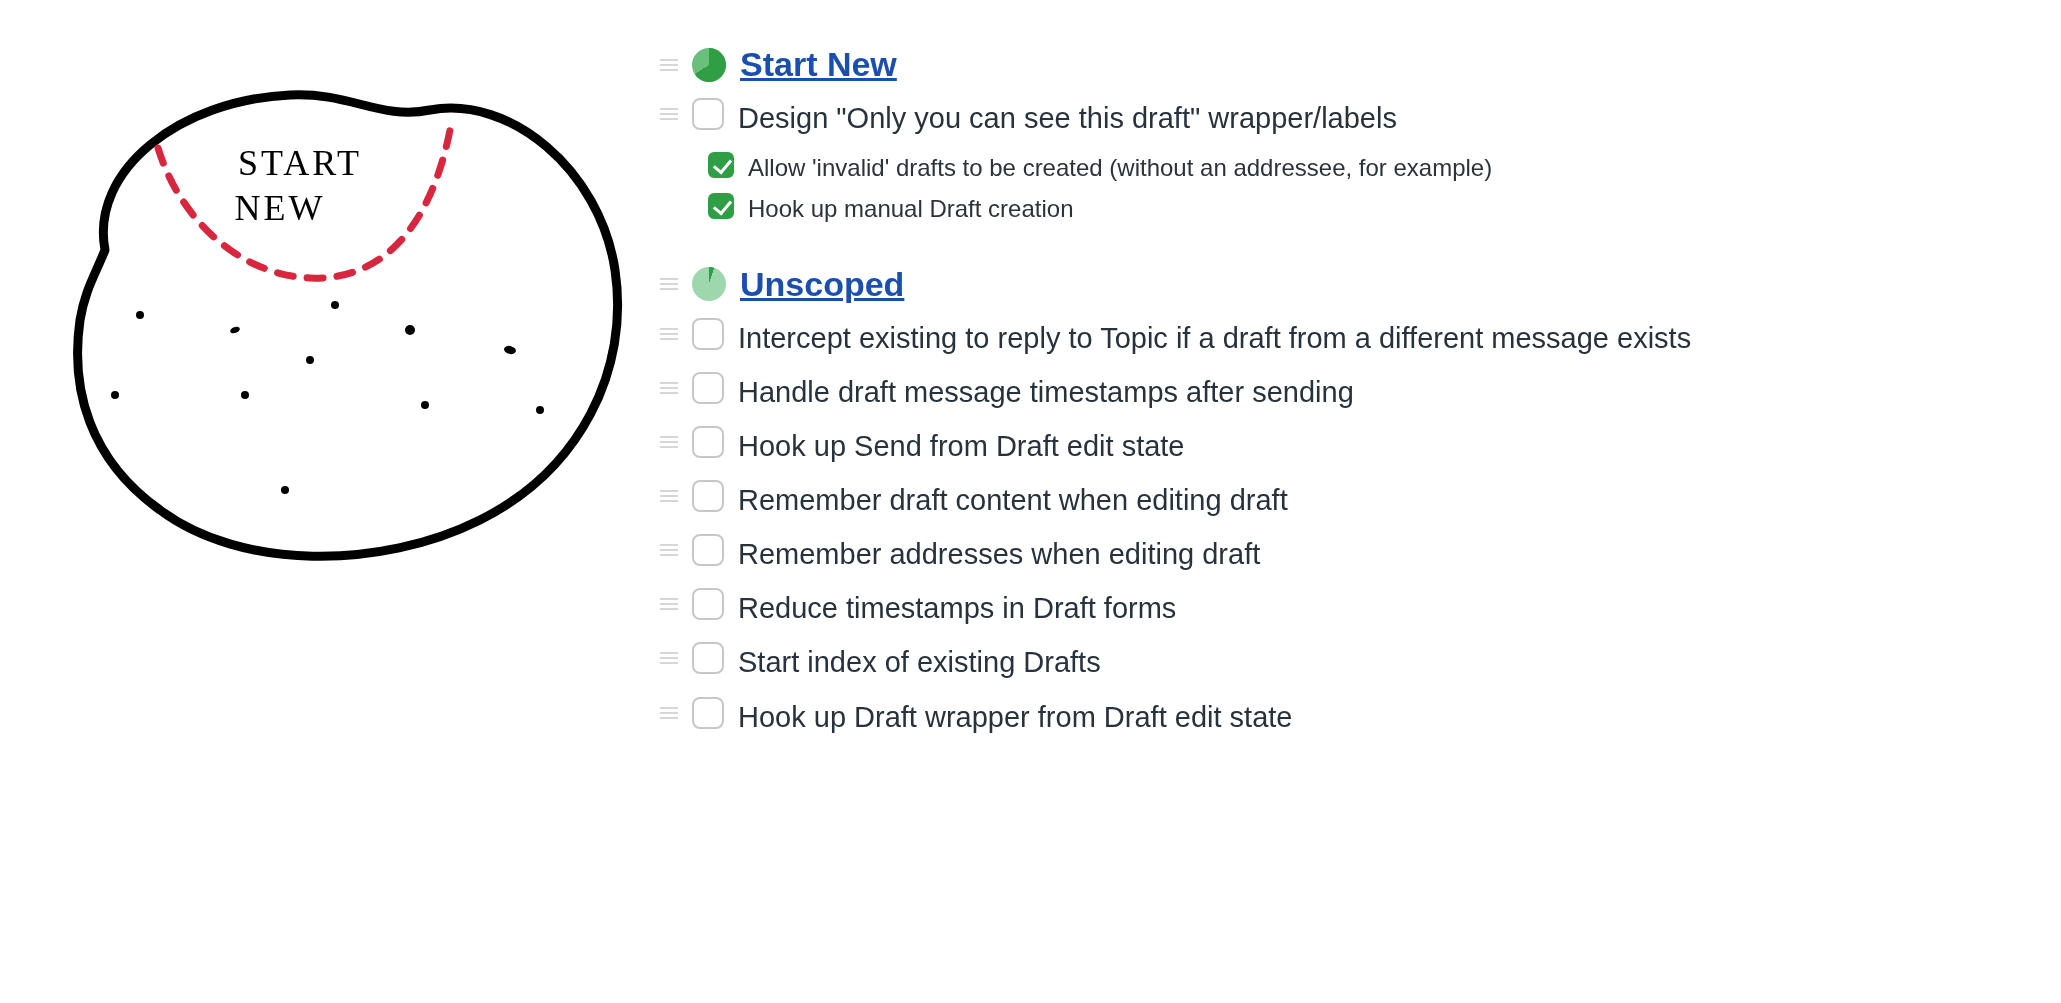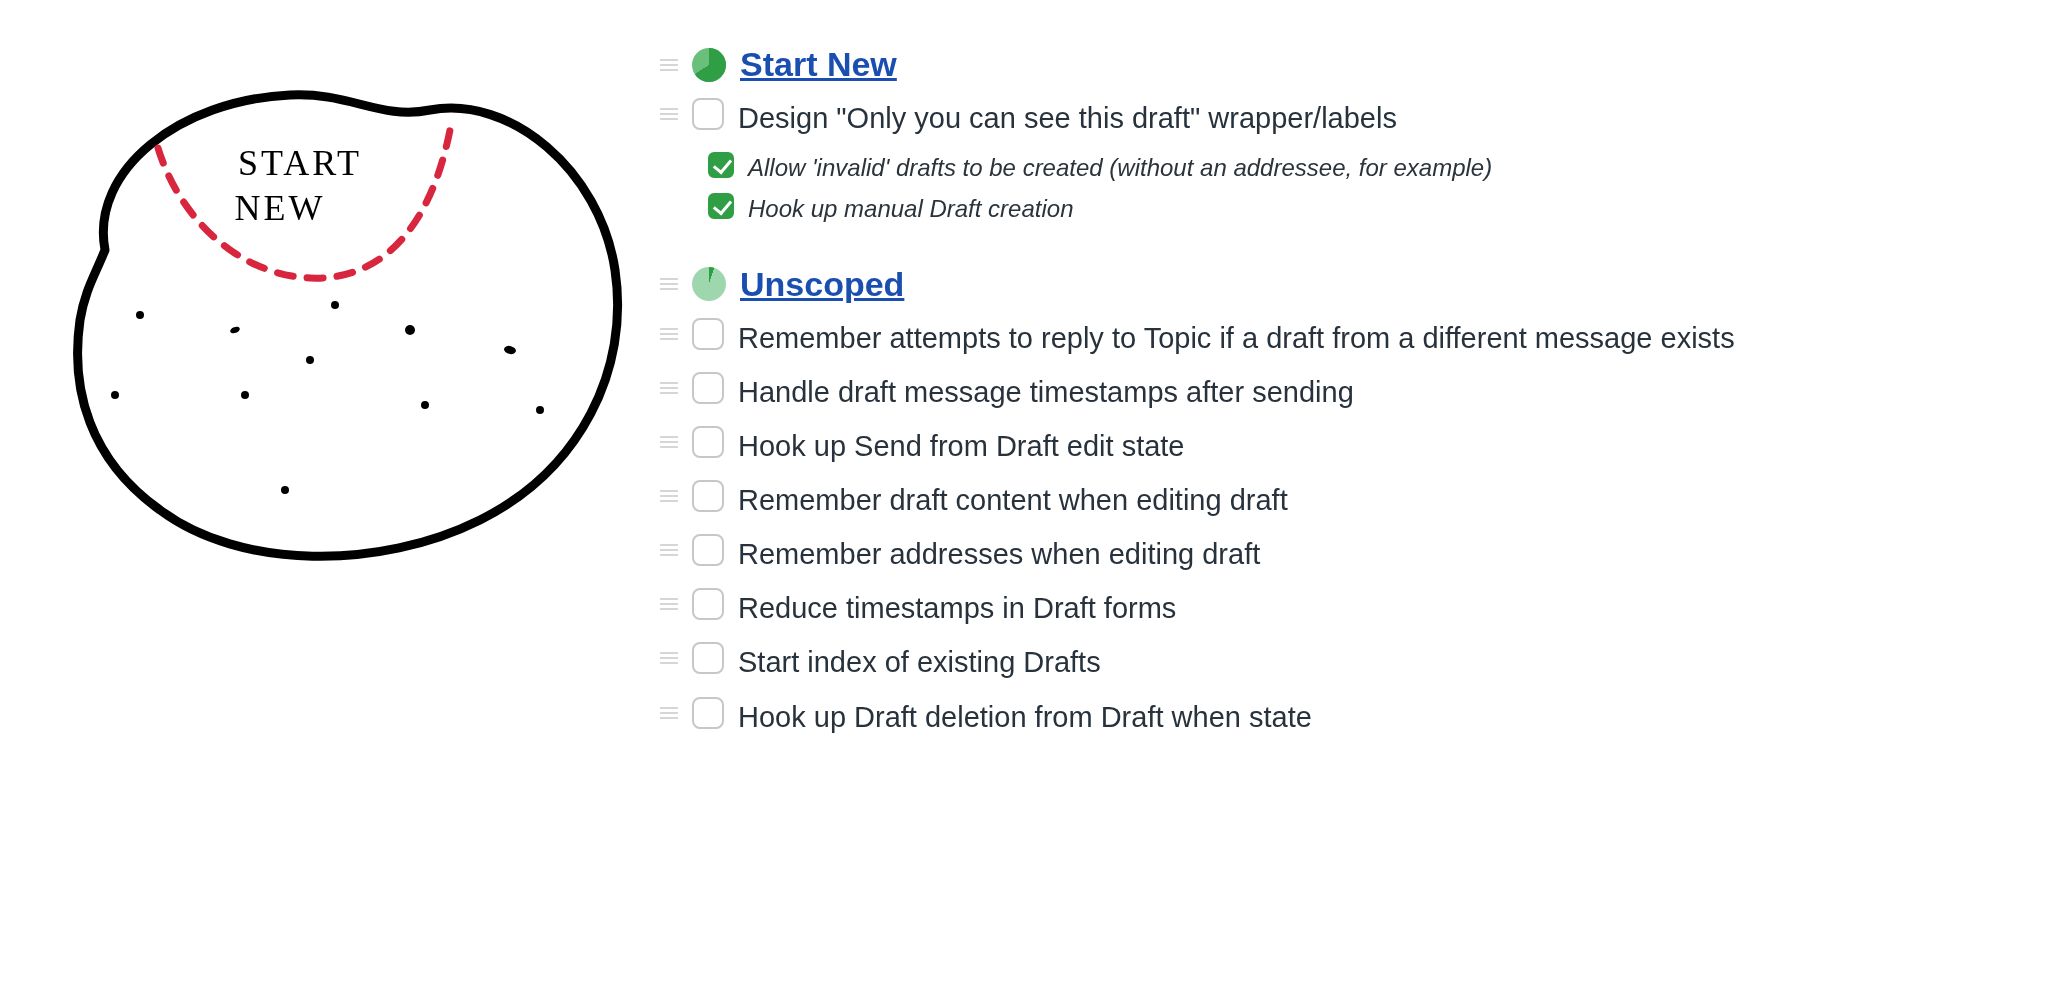--- a/index.html
+++ b/index.html
@@ -22,21 +22,21 @@
 
   
   .section { margin-bottom: 40px; }
   .section-header, .task-row, .sub-row {
     display: flex;
     align-items: flex-start;
     gap: 14px;
   }
   .section-header { align-items: center; margin-bottom: 14px; }
   .task-row { margin-bottom: 14px; }
-  .sub-row { margin-left: 48px; margin-bottom: 10px; font-size: 24px; font-style: italic; }
+  .sub-row { margin-left: 48px; margin-bottom: 10px; font-size: 24px; }
 
   .drag-handle {
     width: 18px; height: 24px;
     display: flex; flex-direction: column; justify-content: center; gap: 3px;
     flex-shrink: 0;
     margin-top: 4px;
   }
   .section-header .drag-handle { margin-top: 0; }
   .drag-handle span { display:block; height:2px; background:#d6d6d6; width:100%; }
 
@@ -186,21 +186,21 @@
         <div class="pie" style="--complete:5%; --pie-bg:#9ed6ae"></div>
         <a href="#" class="section-title">Unscoped</a>
       </div>
       <div class="task-row">
         <div class="drag-handle">
           <span></span>
           <span></span>
           <span></span>
         </div>
         <div class="checkbox"></div>
-        <div class="task-text">Remember attempts to reply to Topic if a draft from a different message exists</div>
+        <div class="task-text">Intercept existing to reply to Topic if a draft from a different message exists</div>
       </div>
       <div class="task-row">
         <div class="drag-handle">
           <span></span>
           <span></span>
           <span></span>
         </div>
         <div class="checkbox"></div>
         <div class="task-text">Handle draft message timestamps after sending</div>
       </div>
@@ -249,16 +249,16 @@
         <div class="checkbox"></div>
         <div class="task-text">Start index of existing Drafts</div>
       </div>
       <div class="task-row">
         <div class="drag-handle">
           <span></span>
           <span></span>
           <span></span>
         </div>
         <div class="checkbox"></div>
-        <div class="task-text">Hook up Draft deletion from Draft when state</div>
+        <div class="task-text">Hook up Draft wrapper from Draft edit state</div>
       </div>
     </div>
   </div>
 
 </body></html>

